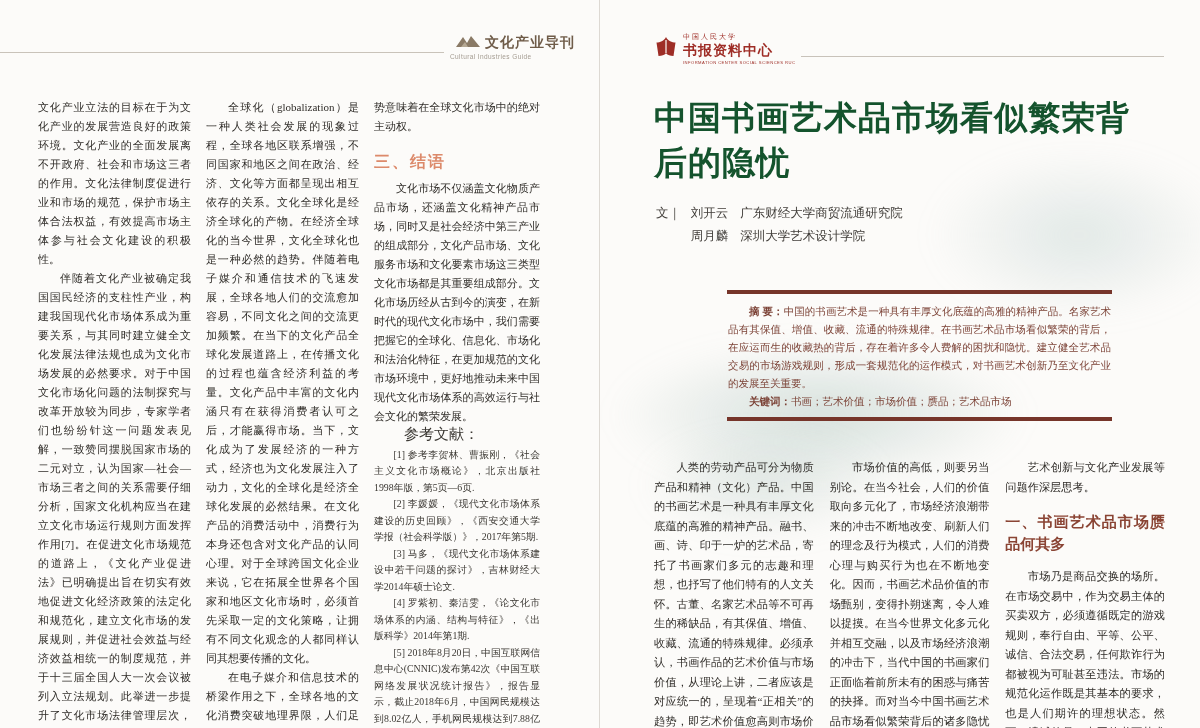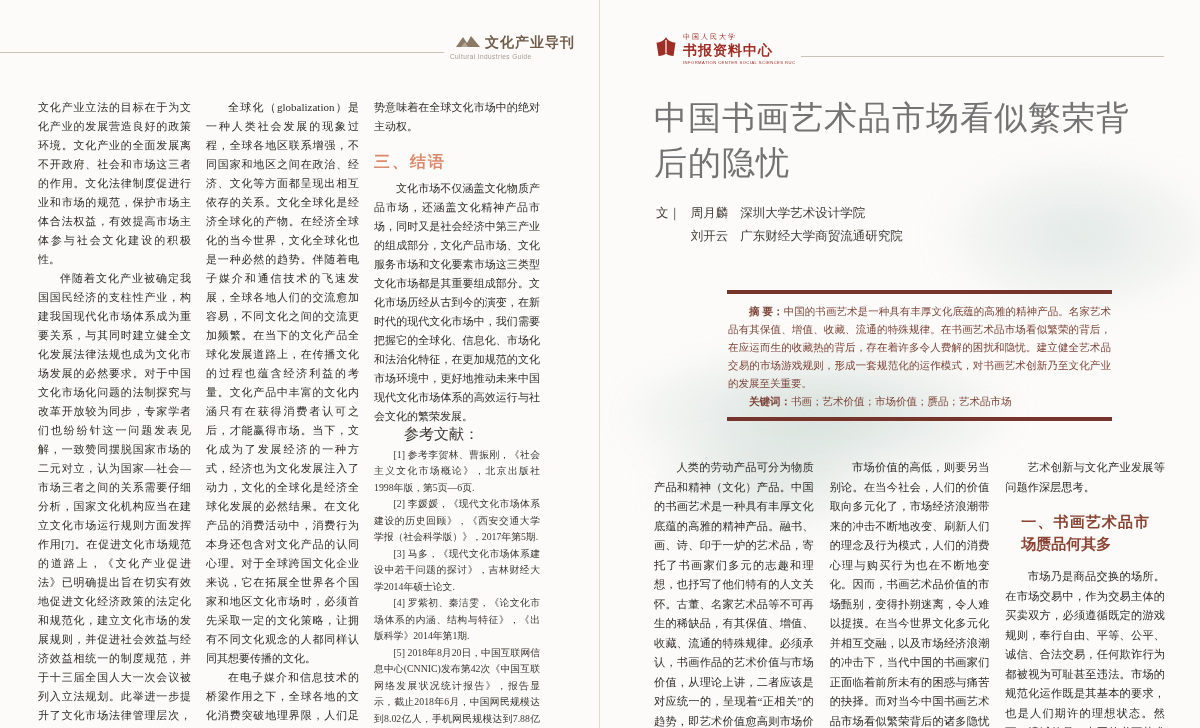--- a/index.html
+++ b/index.html
@@ -36,37 +36,37 @@
   .wash2 { left:330px; top:150px; width:300px; height:170px; background:radial-gradient(ellipse at center, rgba(165,190,188,.30), rgba(165,190,188,0) 70%); }
   .wash3 { left:40px; top:430px; width:250px; height:110px; background:radial-gradient(ellipse at center, rgba(158,185,178,.28), rgba(158,185,178,0) 70%); }
 
   .rp-logo { position:absolute; top:32px; left:55px; display:flex; align-items:center; gap:5px; color:#9e2d26; }
   .rp-logo-cn { font-family:"Liberation Sans",sans-serif; font-size:7px; letter-spacing:2px; }
   .rp-logo-name { font-family:"Liberation Serif",serif; font-weight:700; font-size:14px; letter-spacing:1px; }
   .rp-logo-en { font-family:"Liberation Sans",sans-serif; font-size:4.6px; letter-spacing:.5px; transform:scale(.9); transform-origin:left; }
   .rp-rule { position:absolute; top:56px; left:202px; width:363px; height:1px; background:#c8c2ba; }
 
   .rp-title { position:absolute; top:95px; left:55px; width:500px;
-    font-family:"Liberation Sans",sans-serif; font-weight:400; font-size:33px; line-height:45px;
-    color:#737373; letter-spacing:1px; }
+    font-family:"Liberation Sans",sans-serif; font-weight:700; font-size:33px; line-height:45px;
+    color:#14532d; letter-spacing:1px; }
   .rp-byline { position:absolute; top:202px; left:57px; display:flex; gap:10px;
     font-family:"Liberation Sans",sans-serif; font-size:12.5px; line-height:23px; color:#403d39; }
   .author-row { display:flex; gap:12px; }
 
   .rp-abstract { position:absolute; top:290px; left:128px; width:385px;
     border-top:4px solid #76352a; border-bottom:4px solid #76352a;
     padding:8px 1px 7px; font-family:"Liberation Sans",sans-serif;
     font-size:10.5px; line-height:18px; color:#7c4337; text-align:justify; }
   .rp-abstract .lead { text-indent:2em; }
   .ab-label, .kw-label { font-weight:700; }
 
   .rp-cols { position:absolute; top:458px; left:55px; width:511px; display:flex; gap:16px; height:270px; overflow:hidden; }
   .rp-col { width:160px; font-size:11.2px; line-height:19.5px; text-align:justify; }
   .rp-col p { text-indent:2em; margin:0; }
-  .rp-heading { font-family:"Liberation Sans",sans-serif; font-weight:700; font-size:15px; line-height:22px; color:#8a4434; text-indent:0; margin:14px 16px 12px; }
+  .rp-heading { font-family:"Liberation Sans",sans-serif; font-weight:700; font-size:15px; line-height:22px; color:#8a4434; text-indent:0; margin:14px 0 12px; }
 </style>
 </head>
 <body>
 
 <div class="spread">
 
   <div class="page-left">
     <div class="lp-rule"></div>
     <div class="lp-logo">
       <div class="lp-logo-row">
@@ -129,26 +129,26 @@
       </span>
     </div>
     <div class="rp-rule"></div>
 
     <div class="rp-title">中国书画艺术品市场看似繁荣背后的隐忧</div>
 
     <div class="rp-byline">
       <span>文｜</span>
       <span>
         <span class="author-row">
+          <span>刘开云</span>
+          <span>广东财经大学商贸流通研究院</span>
+        </span>
+        <span class="author-row">
           <span>周月麟</span>
           <span>深圳大学艺术设计学院</span>
-        </span>
-        <span class="author-row">
-          <span>刘开云</span>
-          <span>广东财经大学商贸流通研究院</span>
         </span>
       </span>
     </div>
 
     <div class="rp-abstract">
       <div class="lead">
         <span class="ab-label">摘 要：</span><span>中国的书画艺术是一种具有丰厚文化底蕴的高雅的精神产品。名家艺术品有其保值、增值、收藏、流通的特殊规律。在书画艺术品市场看似繁荣的背后，在应运而生的收藏热的背后，存在着许多令人费解的困扰和隐忧。建立健全艺术品交易的市场游戏规则，形成一套规范化的运作模式，对书画艺术创新乃至文化产业的发展至关重要。</span>
       </div>
       <div class="lead">
         <span class="kw-label">关键词：</span><span>书画；艺术价值；市场价值；赝品；艺术品市场</span>

